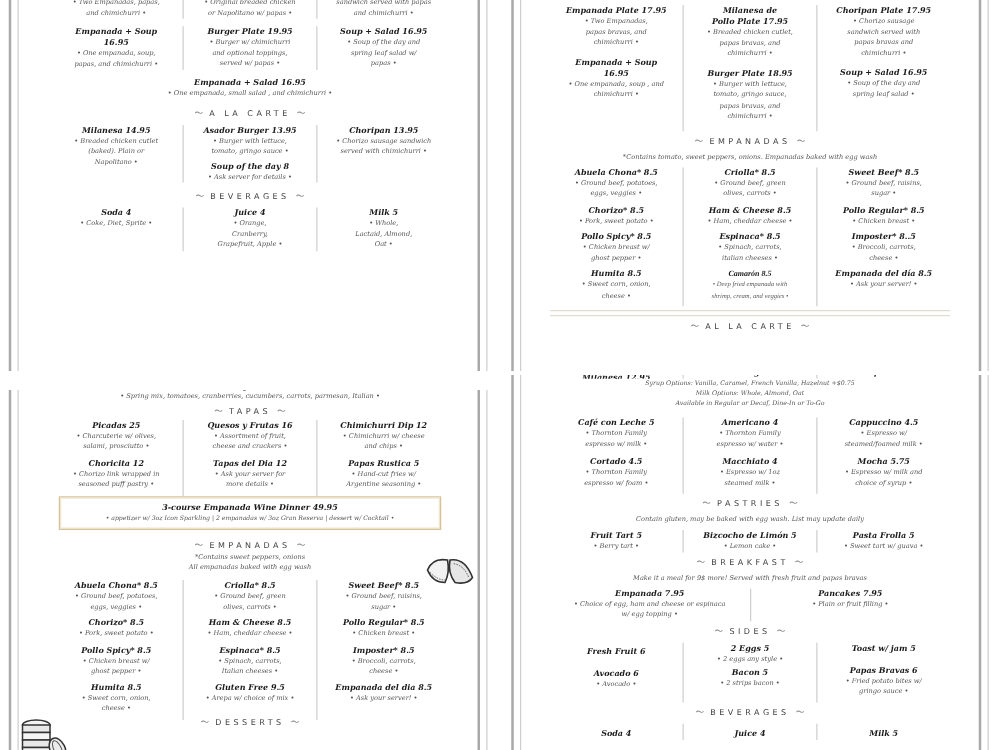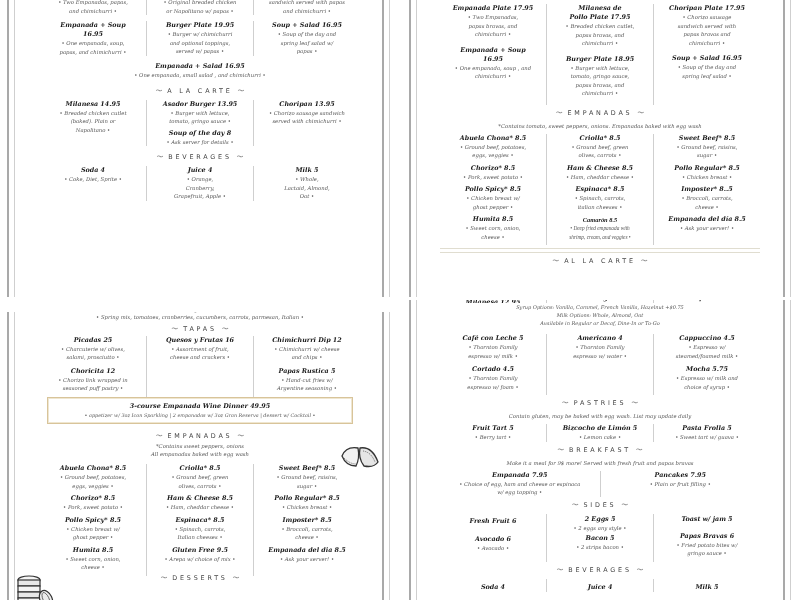--- a/index.html
+++ b/index.html
@@ -245,20 +245,24 @@
           </div>
         <div class="item" style="margin-bottom:4px;">
             <div class="name">Choricita 12</div>
             <div class="desc" style="padding:0 6px;">• Chorizo link wrapped in seasoned puff pastry •</div>
           </div>
       </div>
       <div class="col">
         <div class="item" style="margin-bottom:5px;">
             <div class="name">Quesos y Frutas 16</div>
             <div class="desc" style="padding:0 14px;">• Assortment of fruit, cheese and crackers •</div>
+          </div>
+        <div class="item" style="margin-bottom:4px;">
+            <div class="name">Tapas del Dia 12</div>
+            <div class="desc" style="padding:0 20px;">• Ask your server for more details •</div>
           </div>
       </div>
       <div class="col">
         <div class="item" style="margin-bottom:5px;">
             <div class="name">Chimichurri Dip 12</div>
             <div class="desc" style="padding:0 16px;">• Chimichurri w/ cheese and chips •</div>
           </div>
         <div class="item" style="margin-bottom:4px;">
             <div class="name">Papas Rustica 5</div>
             <div class="desc" style="padding:0 10px;">• Hand-cut fries w/ Argentine seasoning •</div>
@@ -382,20 +386,24 @@
         <div class="item" style="margin-bottom:4px;">
             <div class="name">Cortado 4.5</div>
             <div class="desc" style="padding:0 16px;">• Thornton Family espresso w/ foam •</div>
           </div>
       </div>
       <div class="col">
         <div class="item" style="margin-bottom:5px;">
             <div class="name">Americano 4</div>
             <div class="desc" style="padding:0 16px;">• Thornton Family espresso w/ water •</div>
           </div>
+        <div class="item" style="margin-bottom:4px;">
+            <div class="name">Macchiato 4</div>
+            <div class="desc" style="padding:0 20px;">• Espresso w/ 1oz steamed milk •</div>
+          </div>
       </div>
       <div class="col">
         <div class="item" style="margin-bottom:5px;">
             <div class="name">Cappuccino 4.5</div>
             <div class="desc" style="padding:0 10px;">• Espresso w/ steamed/foamed milk •</div>
           </div>
         <div class="item" style="margin-bottom:4px;">
             <div class="name">Mocha 5.75</div>
             <div class="desc" style="padding:0 12px;">• Espresso w/ milk and choice of syrup •</div>
           </div>

